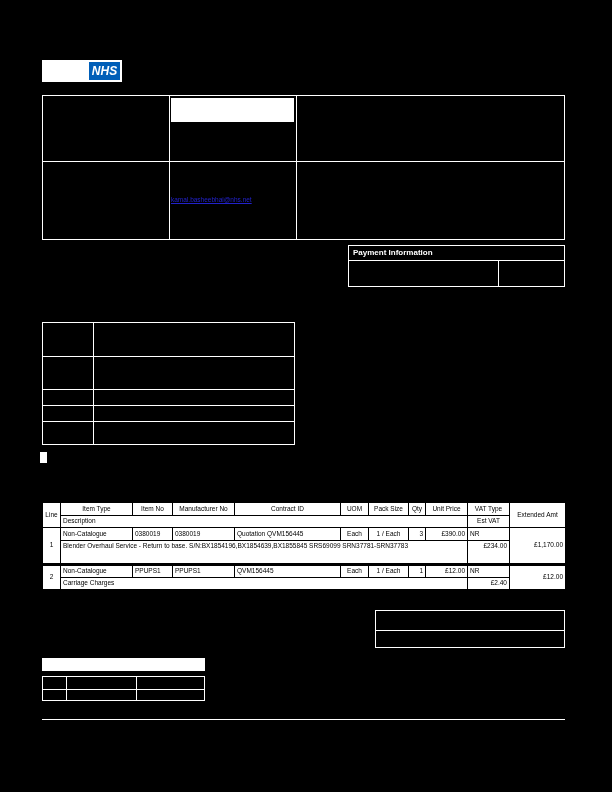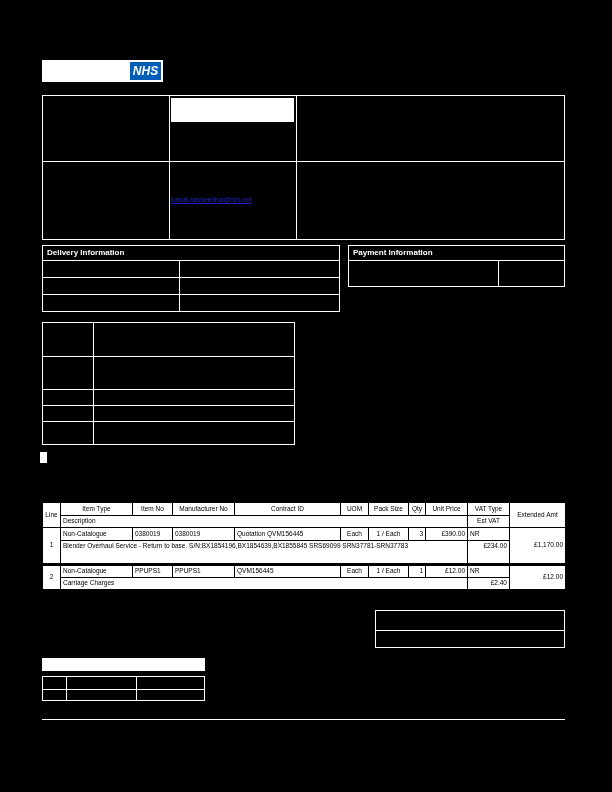--- a/index.html
+++ b/index.html
@@ -58,41 +58,34 @@
   .items td.left { text-align:left; }
   .items td.ctr  { text-align:center; }
   .items td.num  { text-align:right; }
   .items td.mid  { vertical-align:middle; }
 </style>
 </head>
 <body>
 
 <div class="page">
 
-  <div class="abs logo-strip" style="left:42px;top:60px;width:121px;height:22px;">
+  <div class="abs logo-strip" style="left:42px;top:60px;width:80px;height:22px;">
     <div class="nhs-box">
       <span>NHS</span>
     </div>
   </div>
 
   <div class="box" style="left:42px;top:95px;width:523px;height:145px;">
     <div class="vline" style="left:126px;top:0;height:143px;"></div>
     <div class="vline" style="left:253px;top:0;height:143px;"></div>
     <div class="hline" style="left:0;top:65px;width:521px;"></div>
     <div class="abs redaction-white" style="left:128px;top:2px;width:123px;height:24px;"></div>
     <a class="abs email" href="#" style="left:128px;top:100px;">kamal.basheebhai@nhs.net</a>
   </div>
 
-  <div class="box" style="left:42px;top:245px;width:298px;height:67px;">
-    <div class="sec-title">Delivery Information</div>
-    <div class="hline" style="left:0;top:14px;width:296px;"></div>
-    <div class="hline" style="left:0;top:31px;width:296px;"></div>
-    <div class="hline" style="left:0;top:48px;width:296px;"></div>
-    <div class="vline" style="left:136px;top:14px;height:51px;"></div>
-  </div>
 
   <div class="box" style="left:348px;top:245px;width:217px;height:42px;text-align:center;">
     <div class="sec-title">Payment Information</div>
     <div class="hline" style="left:0;top:14px;width:215px;"></div>
     <div class="vline" style="left:149px;top:14px;height:26px;"></div>
   </div>
 
   <div class="box" style="left:42px;top:322px;width:253px;height:123px;">
     <div class="vline" style="left:50px;top:0;height:121px;"></div>
     <div class="hline" style="left:0;top:33px;width:251px;"></div>

